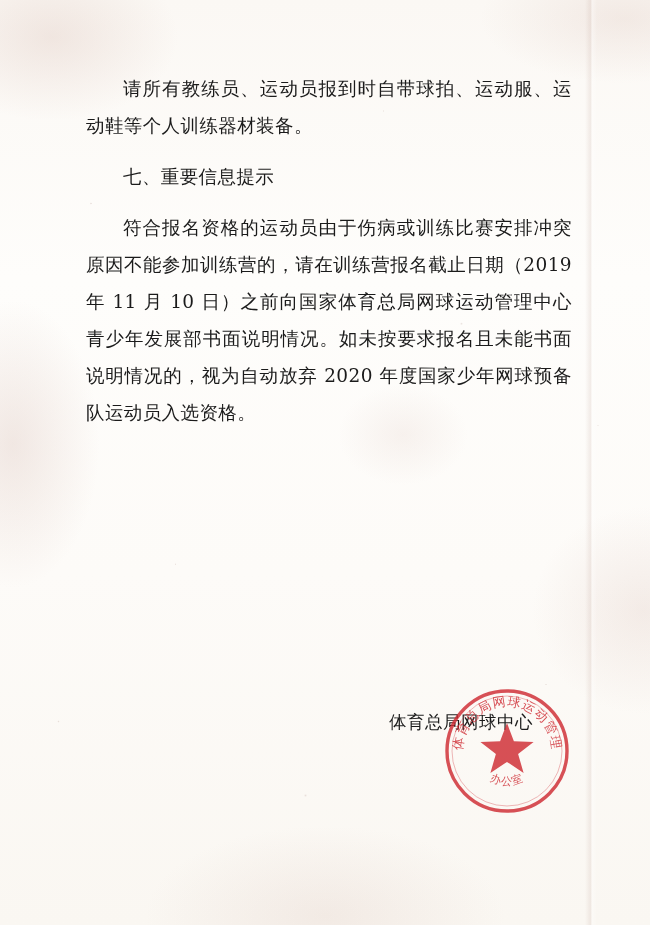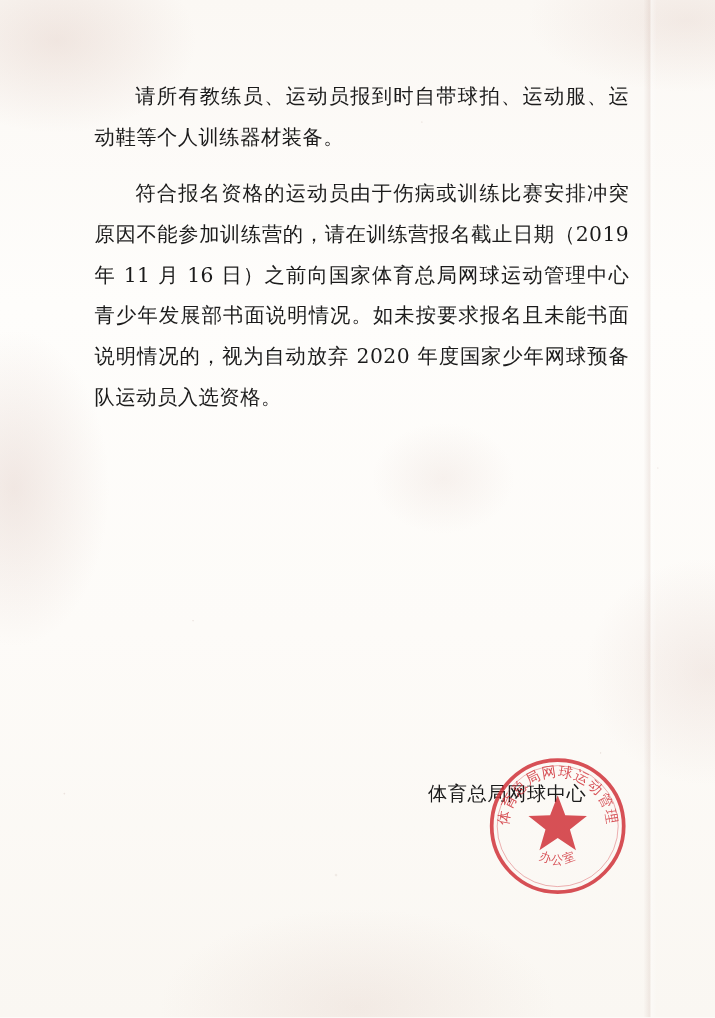--- a/index.html
+++ b/index.html
@@ -115,21 +115,22 @@
     letter-spacing: 1px;
   }
 </style>
 </head>
 <body>
 
 <div id="page">
 
   <div class="body-text">
     <p class="para">请所有教练员、运动员报到时自带球拍、运动服、运动鞋等个人训练器材装备。</p>
-    <p class="para gap">符合报名资格的运动员由于伤病或训练比赛安排冲突原因不能参加训练营的，请在训练营报名截止日期（2019 年 11 月 16 日）之前向国家体育总局网球运动管理中心青少年发展部书面说明情况。如未按要求报名且未能书面说明情况的，视为自动放弃 2020 年度国家少年网球预备队运动员入选资格。</p>
+    <p class="para gap">七、重要信息提示</p>
+    <p class="para gap">符合报名资格的运动员由于伤病或训练比赛安排冲突原因不能参加训练营的，请在训练营报名截止日期（2019 年 11 月 10 日）之前向国家体育总局网球运动管理中心青少年发展部书面说明情况。如未按要求报名且未能书面说明情况的，视为自动放弃 2020 年度国家少年网球预备队运动员入选资格。</p>
   </div>
 
   <div class="sign-block">
     <div class="sign-line">体育总局网球中心</div>
   </div>
 
   <div class="seal">
     <svg width="128" height="128" viewBox="0 0 128 128" xmlns="http://www.w3.org/2000/svg">
       <g opacity="0.82">
         <circle cx="64" cy="64" r="60" fill="none" stroke="#cf2b33" stroke-width="3.4"></circle>

